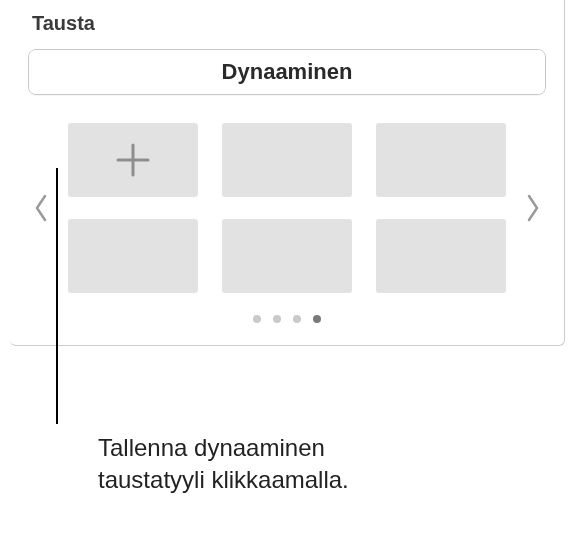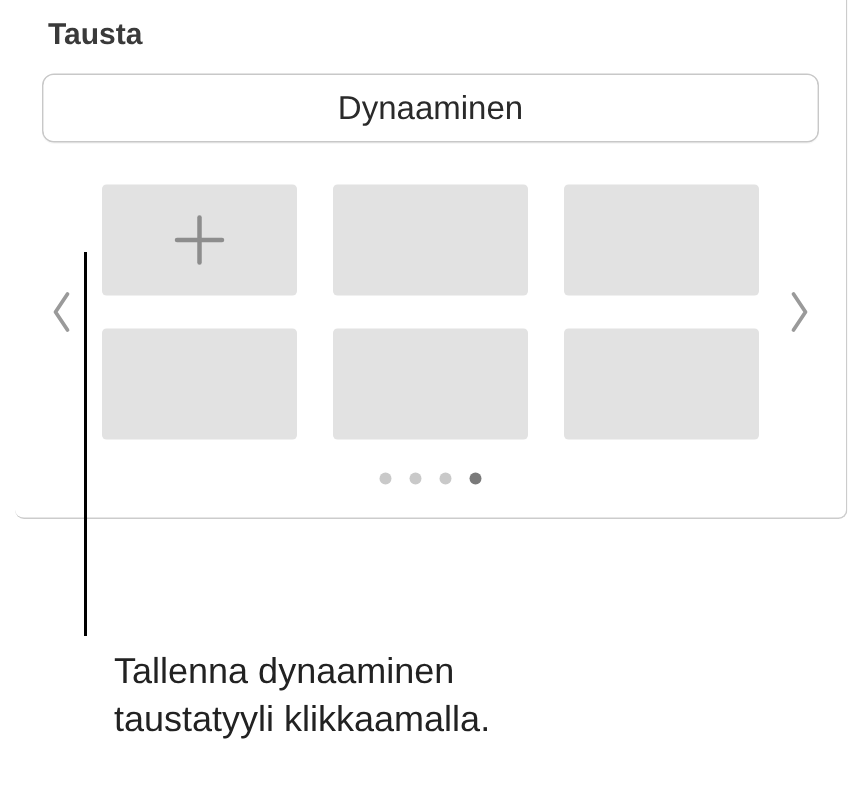--- a/index.html
+++ b/index.html
@@ -50,21 +50,21 @@
       color: #2a2a2a;
       cursor: default;
       position: relative;
     }
     .segment.inactive {
       background: linear-gradient(#f6f6f6, #ececec);
       border-right: 1px solid #c8c8c8;
     }
     .segment.active {
       background: #ffffff;
-      font-weight: 400;
+      font-weight: 700;
     }
     .carousel-wrap {
       margin-top: 28px;
       display: flex;
       align-items: center;
       position: relative;
     }
     .nav-arrow {
       width: 26px;
       height: 80px;
@@ -120,21 +120,21 @@
       pointer-events: none;
     }
     .callout-line {
       width: 2px;
       height: 256px;
       background: #000000;
       margin-left: 0;
     }
     .callout-text {
       position: absolute;
-      left: 76px;
+      left: 98px;
       top: 432px;
       font-size: 24px;
       color: #222222;
       line-height: 1.35;
       white-space: pre-line;
     }
   </style>
 </head>
 <body>
 

